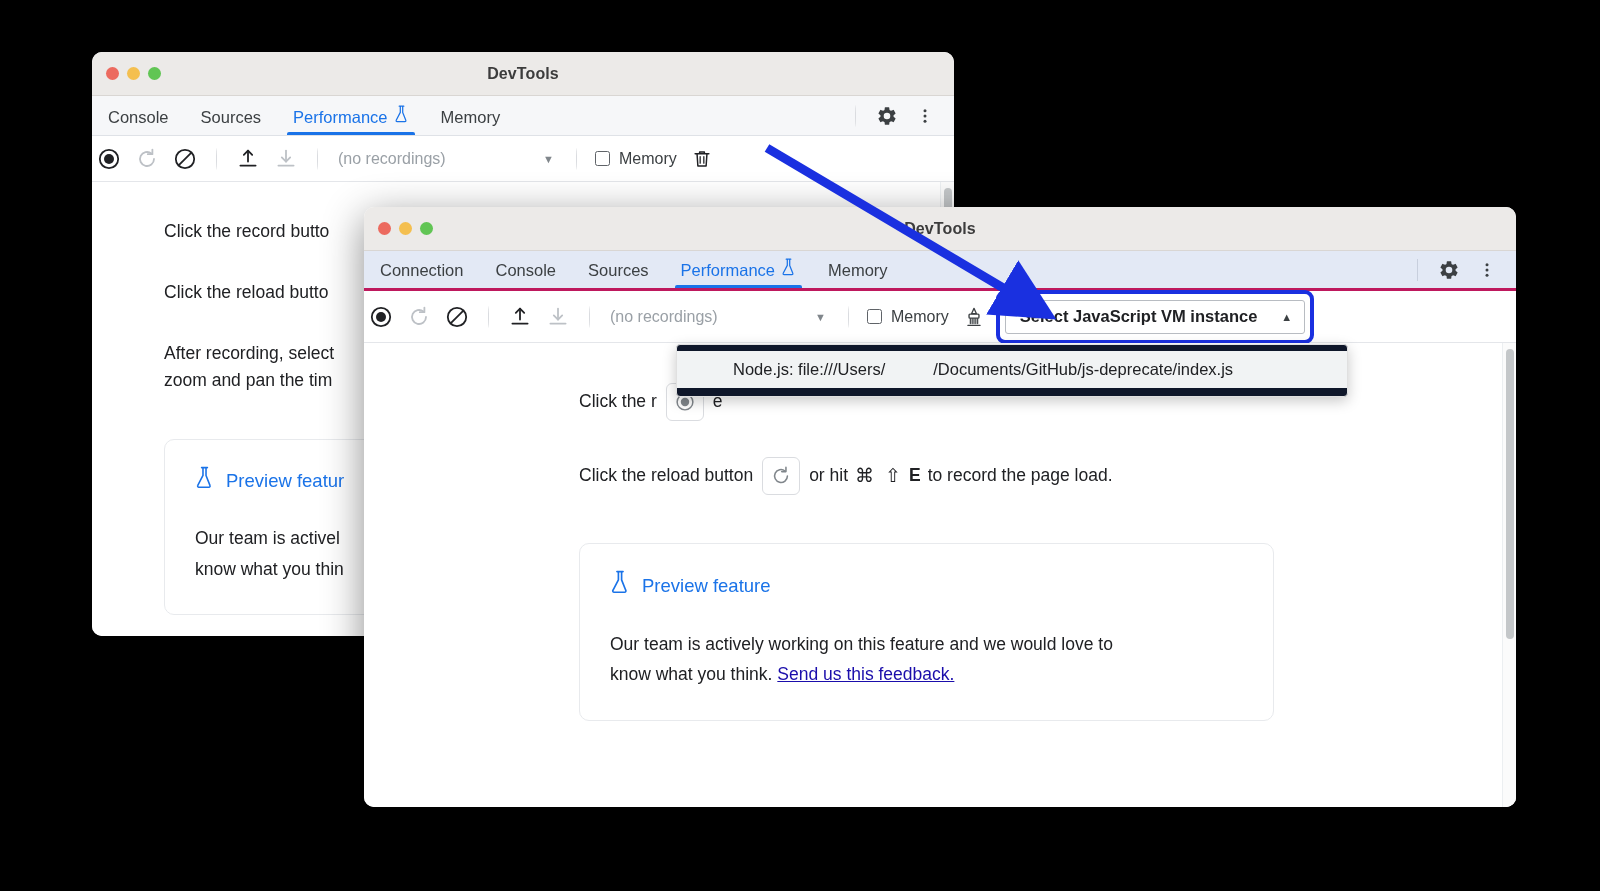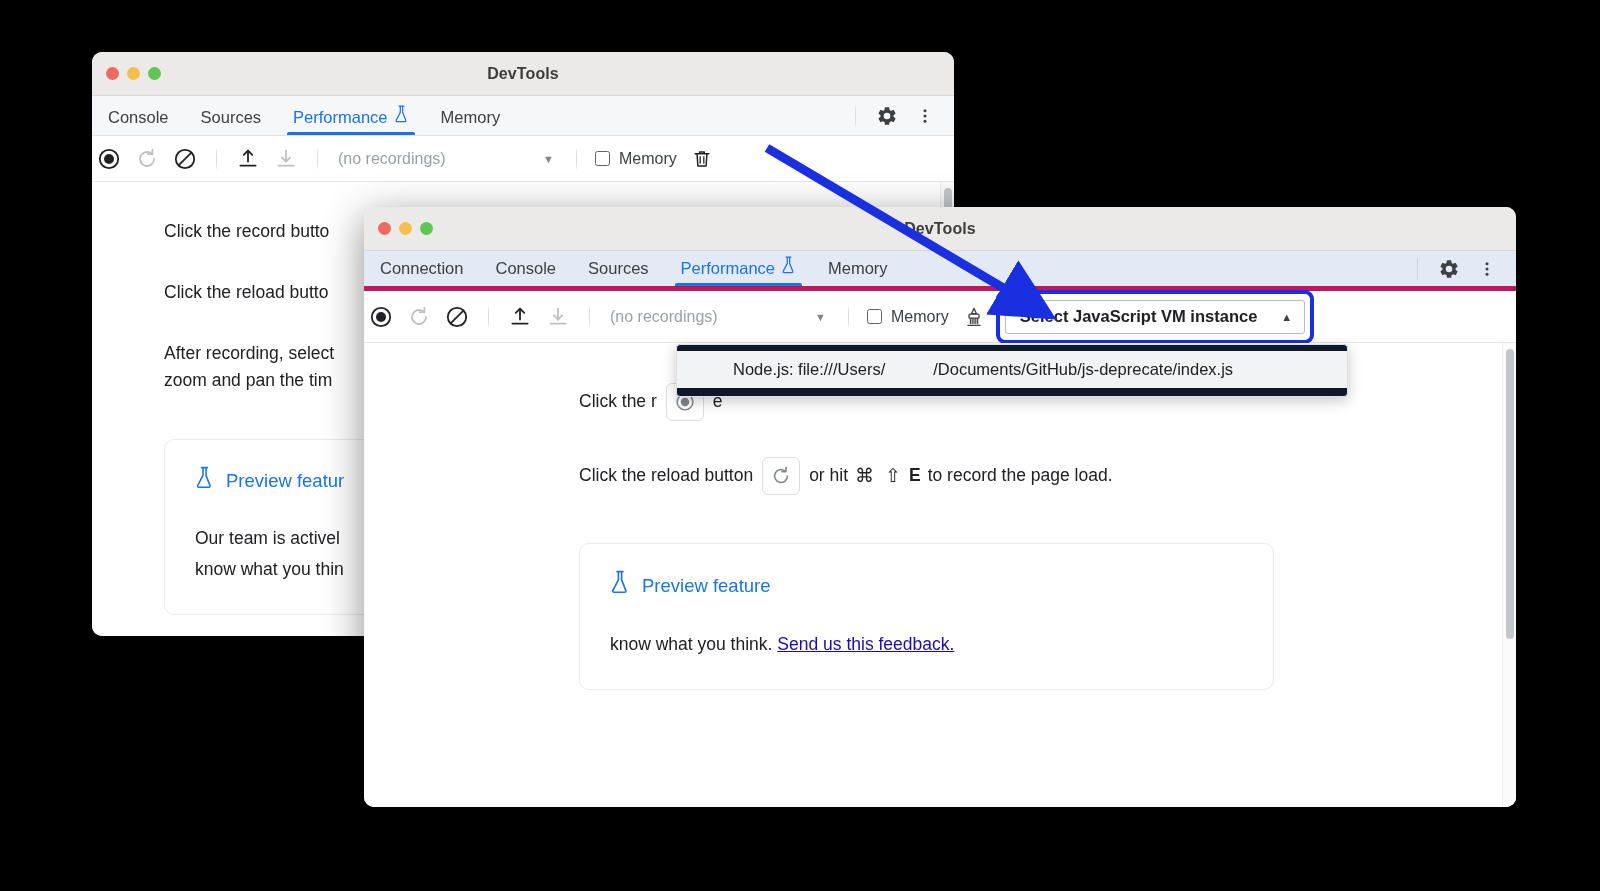--- a/index.html
+++ b/index.html
@@ -38,21 +38,21 @@
     font-size: 16px; font-weight: bold; color: #3c3c3c;
     letter-spacing: .1px;
     pointer-events: none;
   }
 
   
   .tabstrip {
     display: flex; align-items: stretch;
     height: 40px;
     background: #e3e9f5;
-    border-bottom: 5px solid #be185d;
+    border-bottom: 3px solid #be185d;
     position: relative;
   }
   .tabstrip.plain { background: #f6f7f9; border-bottom: 1px solid #dfe2e7; }
   .tab {
     display: flex; align-items: flex-end; gap: 6px;
     padding: 8px 16px;
     font-size: 16.5px; color: #3c4043;
     cursor: default;
     position: relative;
   }
@@ -452,20 +452,21 @@
       <div class="preview-card" style="margin-top:48px; width:695px;">
         <div class="preview-head">
           <span class="icon">
             <svg width="20" height="24" viewBox="0 0 15 18">
                 <path d="M5.2 1.2h4.6M6.3 1.2v6.2L2.2 15.2a1 1 0 0 0 .86 1.5h7.88a1 1 0 0 0 .86-1.5L8.7 7.4V1.2" fill="none" stroke="#1a73e8" stroke-width="1.25" stroke-linecap="round" stroke-linejoin="round"></path>
               </svg>
           </span>
           <span>Preview feature</span>
         </div>
         <div class="preview-text">
+          <div>Our team is actively working on this feature and we would love to</div>
           <div>
             <span>know what you think.</span>
             <a class="link" href="#">Send us this feedback.</a>
           </div>
         </div>
       </div>
 
       <div class="vscroll">
         <div class="vthumb" style="top:6px; height:290px;"></div>
       </div>

